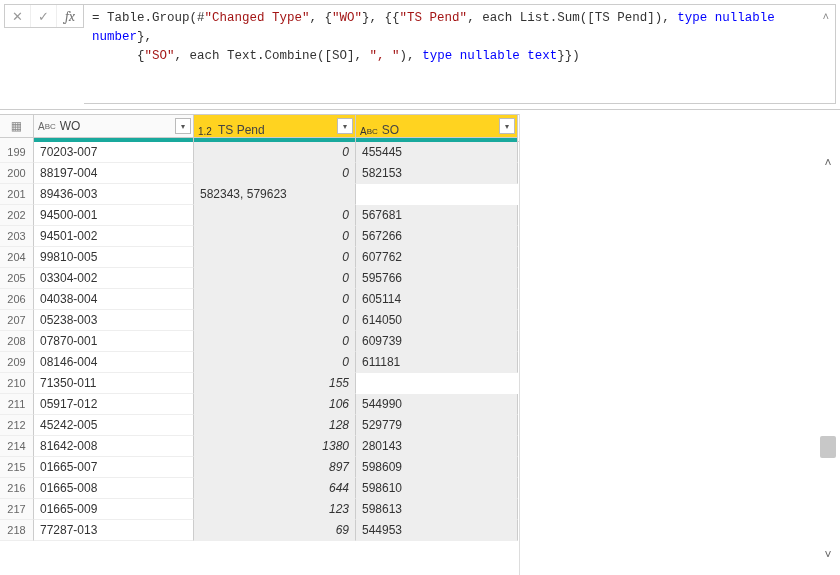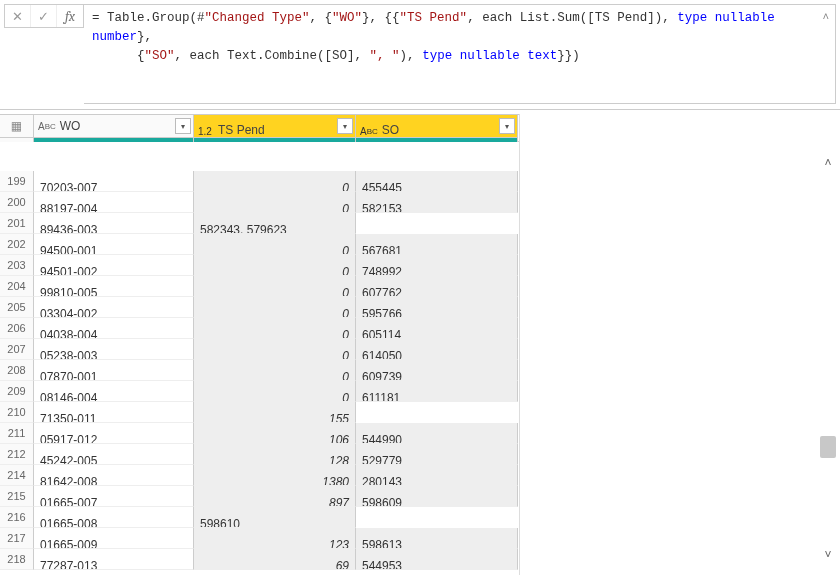--- a/index.html
+++ b/index.html
@@ -121,40 +121,39 @@
     border-bottom: 1px solid #ccc;
   }
   .profile-row .rowhdr-corner { height: 4px; border-bottom: none; }
   .pbar {
     height: 4px;
     border-right: 1px solid #ccc;
     background: #19a99d;
   }
   .grid-body {
     overflow: hidden;
-    margin-top: 29px;
   }
   .row {
     display: flex;
     height: 21px;
     line-height: 21px;
   }
   .rownum {
     width: 34px;
     border-right: 1px solid #ccc;
     border-bottom: 1px solid #eee;
     text-align: center;
     background: #fafafa;
     color: #666;
     font-size: 11px;
   }
   .cell {
     border-right: 1px solid #ccc;
     border-bottom: 1px solid #eee;
-    padding: 7px 6px;
+    padding: 0 6px;
     white-space: nowrap;
     overflow: hidden;
     font-size: 12px;
     color: #333;
   }
   .cell.num { text-align: right; font-style: italic; color: #333; }
   .cell.sel { background: #eee; }
   
   .vscroll-top, .vscroll-mid, .vscroll-bot {
     position: absolute;
@@ -233,21 +232,21 @@
       <div class="row">
         <div class="rownum">202</div>
         <div class="cell col-wo">94500-001</div>
         <div class="cell num sel col-ts">0</div>
         <div class="cell sel col-so">567681</div>
       </div>
       <div class="row">
         <div class="rownum">203</div>
         <div class="cell col-wo">94501-002</div>
         <div class="cell num sel col-ts">0</div>
-        <div class="cell sel col-so">748992</div>
+        <div class="cell sel col-so">567266</div>
       </div>
       <div class="row">
         <div class="rownum">204</div>
         <div class="cell col-wo">99810-005</div>
         <div class="cell num sel col-ts">0</div>
         <div class="cell sel col-so">607762</div>
       </div>
       <div class="row">
         <div class="rownum">205</div>
         <div class="cell col-wo">03304-002</div>
@@ -303,20 +302,21 @@
       </div>
       <div class="row">
         <div class="rownum">215</div>
         <div class="cell col-wo">01665-007</div>
         <div class="cell num sel col-ts">897</div>
         <div class="cell sel col-so">598609</div>
       </div>
       <div class="row">
         <div class="rownum">216</div>
         <div class="cell col-wo">01665-008</div>
+        <div class="cell num sel col-ts">644</div>
         <div class="cell sel col-so">598610</div>
       </div>
       <div class="row">
         <div class="rownum">217</div>
         <div class="cell col-wo">01665-009</div>
         <div class="cell num sel col-ts">123</div>
         <div class="cell sel col-so">598613</div>
       </div>
       <div class="row">
         <div class="rownum">218</div>

